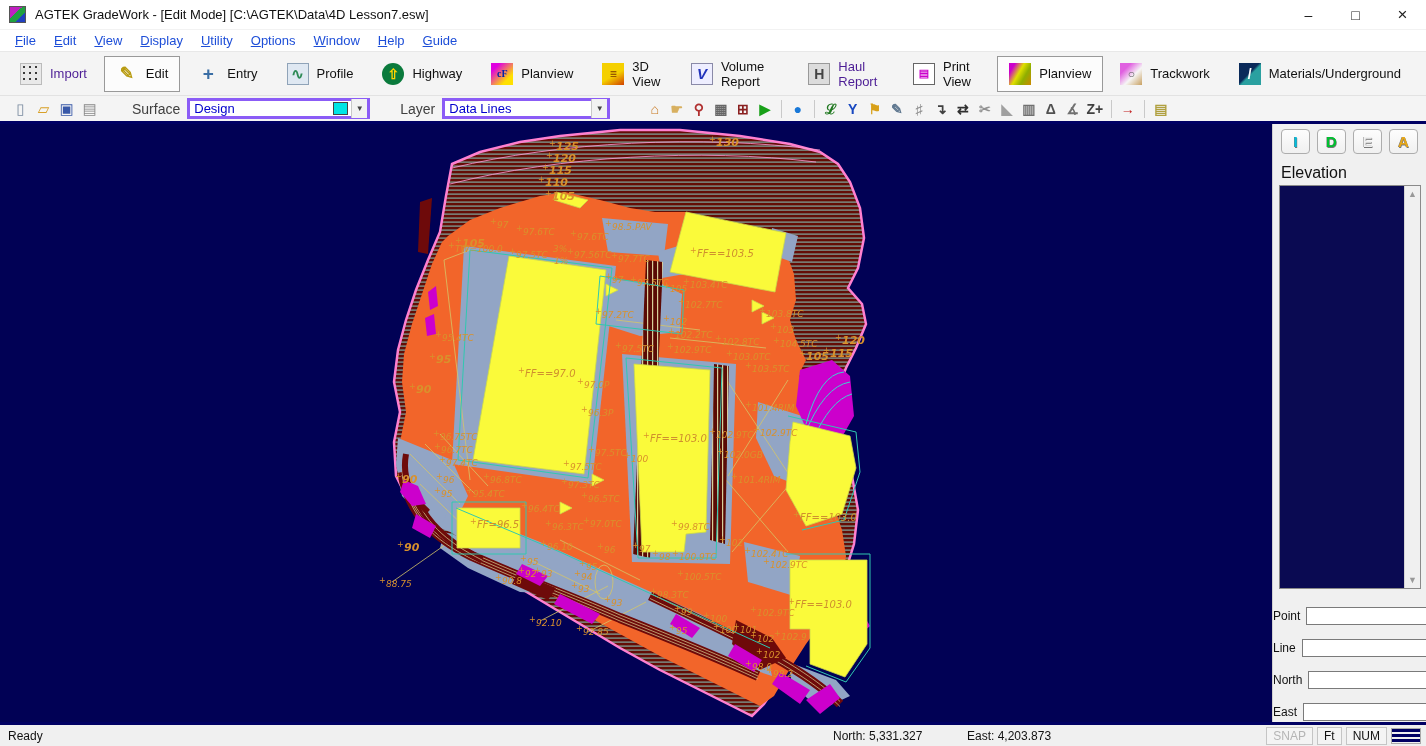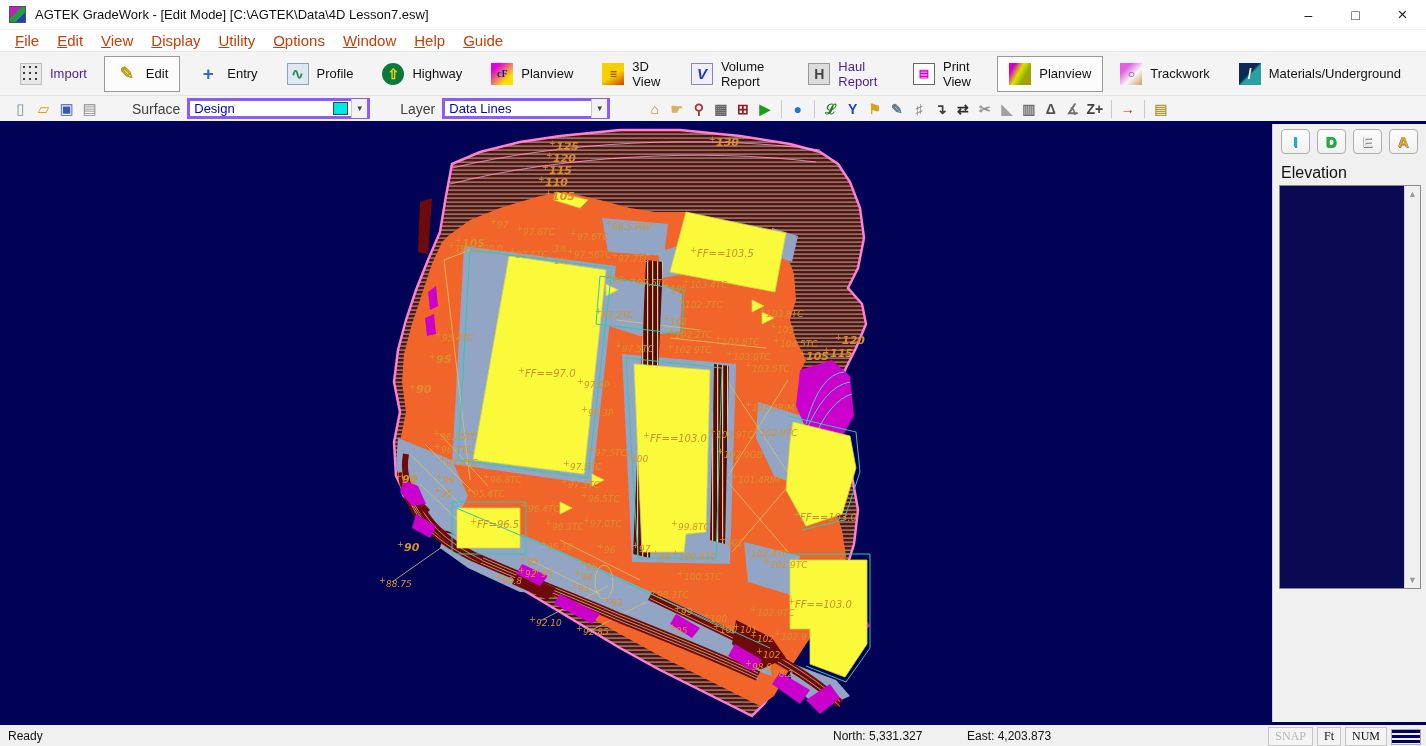--- a/index.html
+++ b/index.html
@@ -15,21 +15,21 @@
     border:1px solid #555; }
   #title { font-size:13px; color:#111; }
   #wincontrols { margin-left:auto; display:flex; height:30px; }
   .winbtn { width:47px; height:30px; display:flex; align-items:center; justify-content:center;
     font-size:14px; color:#222; }
   .winbtn.close { font-size:17px; }
 
   
   #menubar { position:absolute; top:30px; left:0; width:1426px; height:22px; background:#fff;
     display:flex; align-items:center; padding-left:6px; border-bottom:1px solid #e8e8e8;}
-  .menu-item { font-size:15px; color:#c2410c; padding:2px 9px; }
+  .menu-item { font-size:13px; color:#1d4ed8; padding:2px 9px; }
   .menu-item u { text-decoration:underline; }
 
   
   #toolbar1 { position:absolute; top:52px; left:0; width:1426px; height:44px; background:#f4f4f4;
     display:flex; align-items:center; padding:0 8px; border-bottom:1px solid #e2e2e2; }
   .tbtn { display:flex; align-items:center; gap:8px; height:36px; padding:0 11px;
     margin-right:5px; font-size:13px; color:#111; border:1px solid transparent; }
   .tbtn.selected { border:1px solid #999; background:#fcfcfc; }
   .tbtn.disabled .tlbl { color:#4c1d95; }
   .ticon { width:22px; height:22px; display:flex; align-items:center; justify-content:center;
@@ -90,21 +90,21 @@
   .field-row .flabel { width:44px; text-align:right; font-size:12px; color:#111; margin-right:6px; }
   .field-row input { flex:1; height:18px; border:1px solid #7a7a7a; background:#fff; font-size:12px; padding:0 3px; }
   #field-block { margin-top:18px; }
 
   
   #statusbar { position:absolute; top:722px; left:0; width:1426px; height:24px; background:#f0f0f0;
     border-top:3px solid #000063; font-size:12px; color:#111; }
   #sb-ready { position:absolute; left:8px; top:4px; }
   #sb-north { position:absolute; left:833px; top:4px; }
   #sb-east  { position:absolute; left:967px; top:4px; }
-  #sb-toggles { position:absolute; right:5px; top:2px; display:flex; align-items:center; gap:4px;font-family:Liberation Serif, serif; }
+  #sb-toggles { position:absolute; right:5px; top:2px; display:flex; align-items:center; gap:4px; }
   .sbtog { border:1px solid #c5c5c5; padding:1px 6px; font-size:12px; background:#f4f4f4; }
   .sbtog.dim { color:#b5b5b5; }
   #sb-grip { width:30px; height:16px; background:repeating-linear-gradient(#000063 0 3px,#f0f0f0 3px 5px);
     border:1px solid #aaa; }
 
   svg text { font-family:"DejaVu Sans", sans-serif; font-style:italic; }
   .lab  { font-size:9px; fill:#d9912c; }
   .labB { font-size:11px; font-weight:bold; fill:#d9912c; }
   .labF { font-size:10px; fill:#cf8f2e; }
   .cross { font-size:8px; fill:#d9912c; font-style:normal; }
@@ -578,20 +578,38 @@
         <div class="modebtn" style="color: rgb(240, 240, 240);">E</div>
         <div class="modebtn" style="color: rgb(232, 168, 24);">A</div>
       </div>
     <div id="elev-label">Elevation</div>
     <div id="elev-list">
       <div id="elev-scroll">
         <div class="scr-arrow">▲</div>
         <div class="scr-arrow">▼</div>
       </div>
     </div>
+    <div id="field-block">
+        <div class="field-row">
+          <span class="flabel">Point</span>
+          <input style="">
+        </div>
+        <div class="field-row">
+          <span class="flabel">Line</span>
+          <input style="">
+        </div>
+        <div class="field-row">
+          <span class="flabel">North</span>
+          <input style="">
+        </div>
+        <div class="field-row">
+          <span class="flabel">East</span>
+          <input style="">
+        </div>
+      </div>
   </div>
 
   <div id="statusbar">
     <span id="sb-ready">Ready</span>
     <span id="sb-north">North: 5,331.327</span>
     <span id="sb-east">East: 4,203.873</span>
     <span id="sb-toggles">
       <span class="sbtog dim">SNAP</span>
       <span class="sbtog">Ft</span>
       <span class="sbtog">NUM</span>

